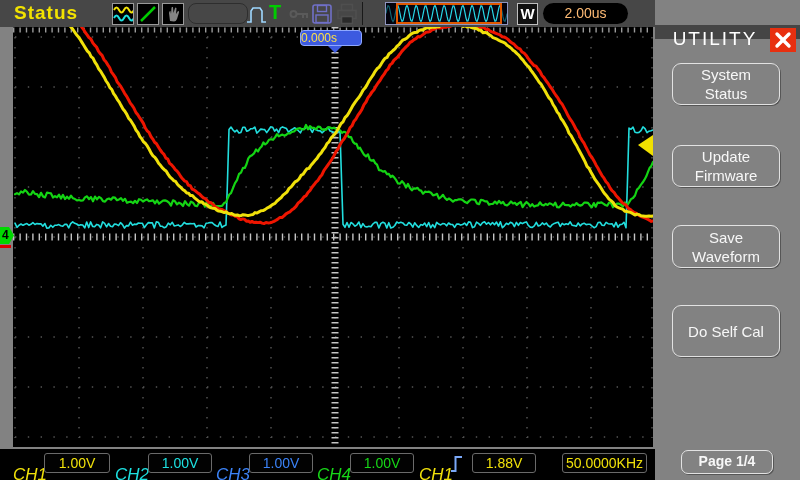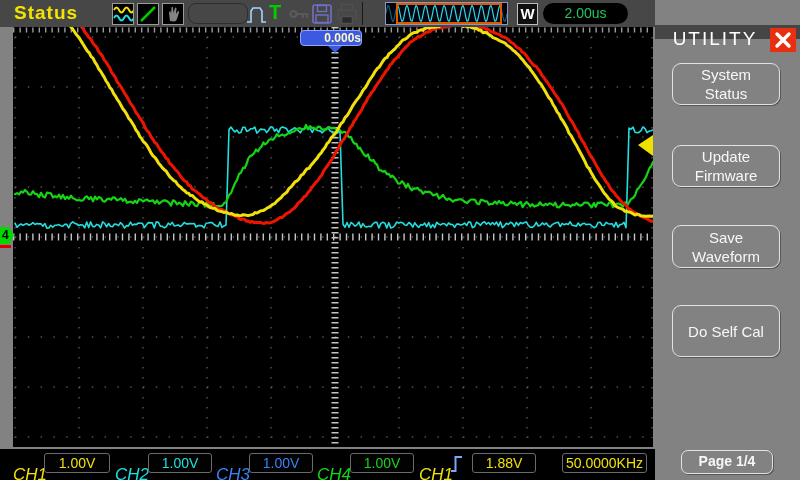--- a/index.html
+++ b/index.html
@@ -12,26 +12,26 @@
   .slot{position:absolute;left:188px;top:3px;width:60px;height:21px;border:1px solid #2e2e2e;border-radius:8px;box-sizing:border-box;}
   .bare-ic{position:absolute;top:3px;width:22px;height:22px;}
   .trig-t{position:absolute;left:269px;top:1px;font-size:20px;font-weight:bold;color:#00cc00;}
   .sep{position:absolute;left:362px;top:2px;width:1px;height:23px;background:#191919;}
   .preview{position:absolute;left:385px;top:2px;width:123px;height:23px;background:#050510;border:1px solid #8f95c0;box-sizing:border-box;}
   .pv-dim{position:absolute;top:0;bottom:0;background:rgba(0,0,10,0.55);}
   .pv-window{position:absolute;left:10px;top:0;width:106px;height:21px;border:2px solid #e05800;box-sizing:border-box;}
   .wbox{position:absolute;left:517px;top:3px;width:21px;height:22px;background:#101010;border:1px solid #bebebe;box-sizing:border-box;
         color:#fff;font-weight:bold;font-size:15px;text-align:center;line-height:20px;}
   .time-pill{position:absolute;left:543px;top:3px;width:85px;height:21px;background:#000;border-radius:11px;
-        color:#22c55e;font-size:14px;text-align:center;line-height:21px;}
+        color:#fdba74;font-size:14px;text-align:center;line-height:21px;}
   
   .scope{position:absolute;left:0;top:27px;width:655px;height:422px;background:#828282;}
   .display{position:absolute;left:13px;top:0;width:640px;height:420px;background:#000;overflow:hidden;}
   .trig-pos{position:absolute;left:300px;top:3px;width:62px;height:16px;background:#3c5ae0;border:1px solid #8fa8ff;
-        border-radius:4px;box-sizing:border-box;color:#fef9c3;font-size:12px;text-align:right;line-height:14px;font-weight:bold;}
+        border-radius:4px;box-sizing:border-box;color:#fde047;font-size:12px;text-align:left;line-height:14px;}
   .trig-pos-tri{position:absolute;left:328px;top:19px;width:0;height:0;
         border-left:7px solid transparent;border-right:7px solid transparent;border-top:7px solid #3c5ae0;}
   .ch4-marker{position:absolute;left:0;top:200px;width:14px;height:17px;}
   .ch4-marker span{position:absolute;left:2px;top:1px;font-size:12px;font-weight:bold;color:#000;}
   .ch3-sliver{position:absolute;left:0;top:218px;width:11px;height:3px;background:#dd0000;}
   
   .bottombar{position:absolute;left:0;top:449px;width:655px;height:31px;background:#000;}
   .chlabel{position:absolute;top:16px;font-size:17px;font-style:italic;}
   .pill{position:absolute;top:4px;height:20px;background:#020202;border:1px solid #6a6a6a;border-radius:3px;
         box-sizing:border-box;font-size:14px;text-align:center;line-height:18px;}

